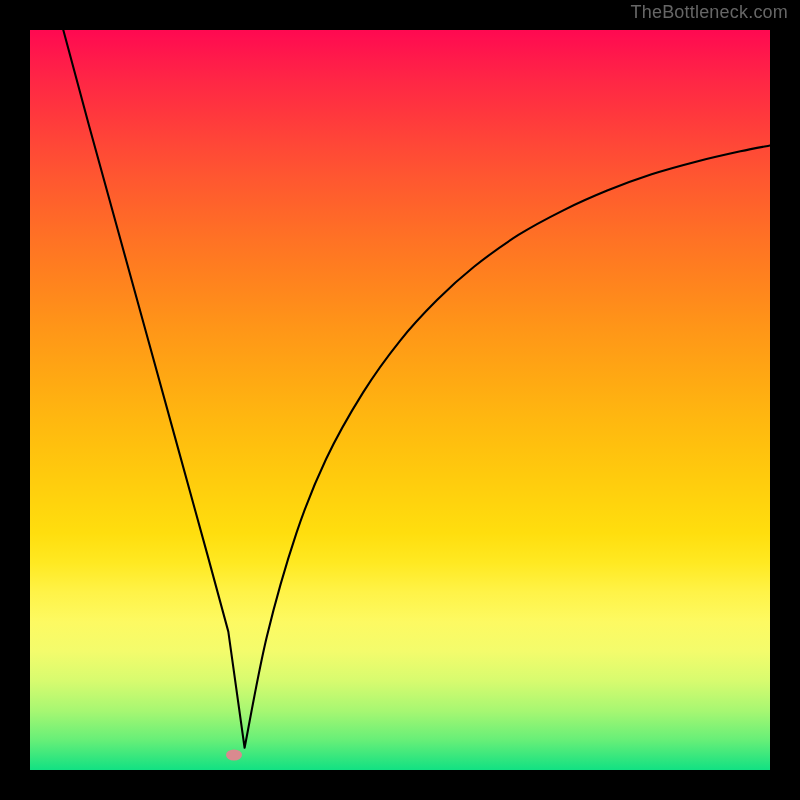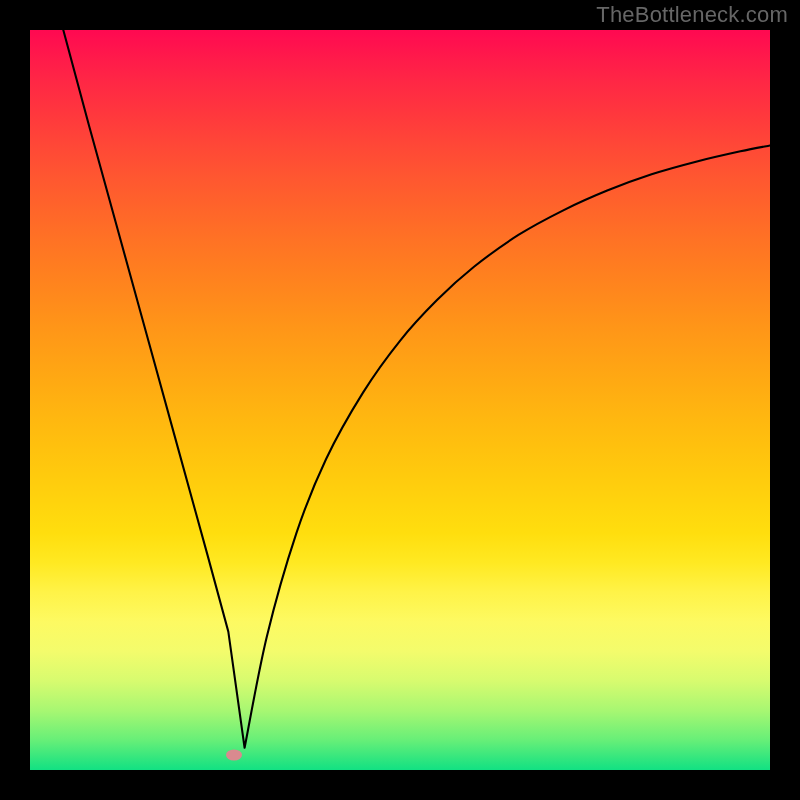--- a/index.html
+++ b/index.html
@@ -17,21 +17,21 @@
     left: 0;
     width: 800px;
     height: 800px;
     background: #000;
   }
   .attribution {
     position: absolute;
     top: 2px;
     right: 12px;
     color: #666666;
-    font-size: 22px;
+    font-size: 18px;
     font-weight: 400;
     letter-spacing: 0.2px;
   }
   .plot {
     position: absolute;
     top: 30px;
     left: 30px;
     width: 740px;
     height: 740px;
     

